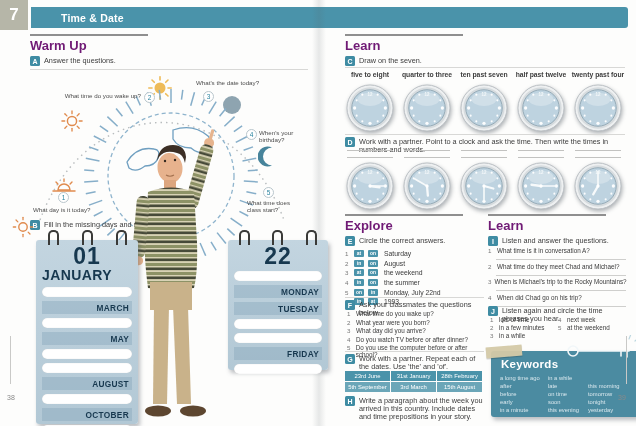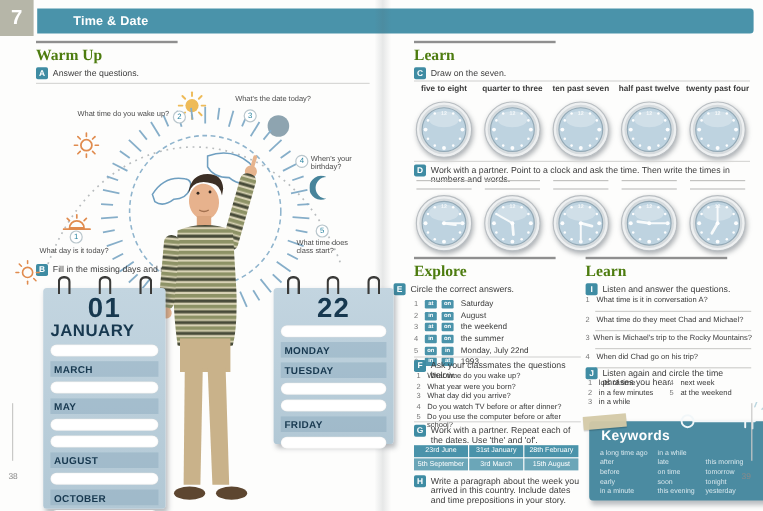--- a/index.html
+++ b/index.html
@@ -10,40 +10,40 @@
           background:linear-gradient(90deg,rgba(0,0,0,0) 0%,rgba(90,100,105,.14) 50%,rgba(0,0,0,0) 100%);}
   
   #unit-box{position:absolute;left:0;top:0;width:28px;height:30px;background:#b6b6a8;color:#fff;
             display:flex;align-items:center;justify-content:center;font-size:17px;font-weight:bold;}
   #title-bar{position:absolute;left:31px;top:7px;width:597px;height:21px;background:#4a93aa;
              border-radius:0 3px 3px 0;display:flex;align-items:center;color:#fff;
              font-size:10.5px;font-weight:bold;padding-left:30px;box-sizing:border-box;letter-spacing:.2px;}
   
   .thick-rule{position:absolute;height:2px;background:#8f8f8f;}
   .thin-rule{position:absolute;height:1px;background:#d8d8d6;}
-  .heading{position:absolute;font-size:13px;font-weight:bold;color:#4d7c0f;font-family:Liberation Serif, serif;}
+  .heading{position:absolute;font-size:13px;font-weight:bold;color:#701a75;}
   .task{position:absolute;display:flex;align-items:flex-start;gap:4px;}
   .letterbox{flex:none;width:10px;height:10px;background:#3f8ca3;color:#fff;font-size:7px;font-weight:bold;
              display:flex;align-items:center;justify-content:center;border-radius:1.5px;margin-top:0;}
   .task-text{font-size:7.3px;color:#3c3c3c;line-height:8.2px;padding-top:1px;}
   .pagenum{position:absolute;font-size:7px;color:#8a8a8a;}
   .spine{position:absolute;width:1px;background:#c9c9c7;}
   
   .qtext{position:absolute;font-size:6.2px;color:#4c4c4c;line-height:7px;}
   .qnum{position:absolute;width:11px;height:11px;border:1px solid #b9c6cc;border-radius:50%;background:#fff;
         color:#2a84a0;font-size:6.5px;display:flex;align-items:center;justify-content:center;box-sizing:border-box;}
   .icon-abs{position:absolute;}
   
   .calendar{position:absolute;background:linear-gradient(180deg,#c3d5e0,#b2c8d5);border-radius:3px;
             box-shadow:2px 3px 4px rgba(60,70,80,.35);padding:5px 6px 6px;box-sizing:border-box;}
   .cal-rings{position:absolute;top:-10px;left:0;width:100%;display:flex;justify-content:space-around;}
   .ring{width:7px;height:13px;border:2.2px solid #3a3a38;border-bottom:none;border-radius:5px 5px 0 0;}
   .cal-day{font-size:23px;font-weight:bold;color:#17384f;line-height:22px;letter-spacing:1px;text-align:center;}
   .cal-first{font-size:14px;font-weight:bold;color:#17384f;letter-spacing:.4px;margin-bottom:2px;}
-  .cal-row{margin-top:4px;}
+  .cal-row{margin-top:4px;text-align:right;}
   .cal-label{background:rgba(138,168,188,.45);color:#17384f;font-size:8.3px;font-weight:bold;
              padding:1.5px 3px;letter-spacing:.3px;}
   .cal-blank{background:#fff;border-radius:5px;height:10px;box-shadow:inset 0 0 1px rgba(0,0,0,.2);}
   
   .clock{position:absolute;width:48px;height:48px;filter:drop-shadow(1px 2px 2px rgba(50,60,70,.4));}
   .clock-label{position:absolute;width:80px;text-align:center;font-size:6.8px;font-weight:bold;color:#3c3c3c;}
   .write-line{position:absolute;height:1px;background:#c2c2c0;}
   
   #explore-items{position:absolute;left:345px;top:249px;width:139px;}
   .exp-item{display:flex;align-items:center;gap:3px;height:9.6px;}
@@ -553,21 +553,21 @@
           <circle cx="17.0" cy="11.1" r="1.1" fill="#fff" opacity=".95"></circle>
           <line x1="25" y1="25" x2="20.0" y2="33.7" stroke="#f7fafb" stroke-width="2.4" stroke-linecap="round"></line>
              <line x1="25" y1="25" x2="25.0" y2="10.0" stroke="#f7fafb" stroke-width="1.7" stroke-linecap="round"></line>
              <circle cx="25" cy="25" r="1.7" fill="#fff"></circle>
         </svg>
       </div>
     </div>
 
   <div class="thick-rule" style="left:345px;top:214px;width:118px;"></div>
   <div class="heading" style="left:345px;top:218px;">Explore</div>
-  <div class="task" style="left:328px;top:236px;width:139px;">
+  <div class="task" style="left:345px;top:236px;width:139px;">
     <span class="letterbox">E</span>
     <span class="task-text">Circle the correct answers.</span>
   </div>
   <div id="explore-items">
       <div class="exp-item">
         <span class="exp-num">1</span>
         <span class="opt">at</span>
         <span class="opt">on</span>
         <span class="exp-text">Saturday</span>
       </div>

